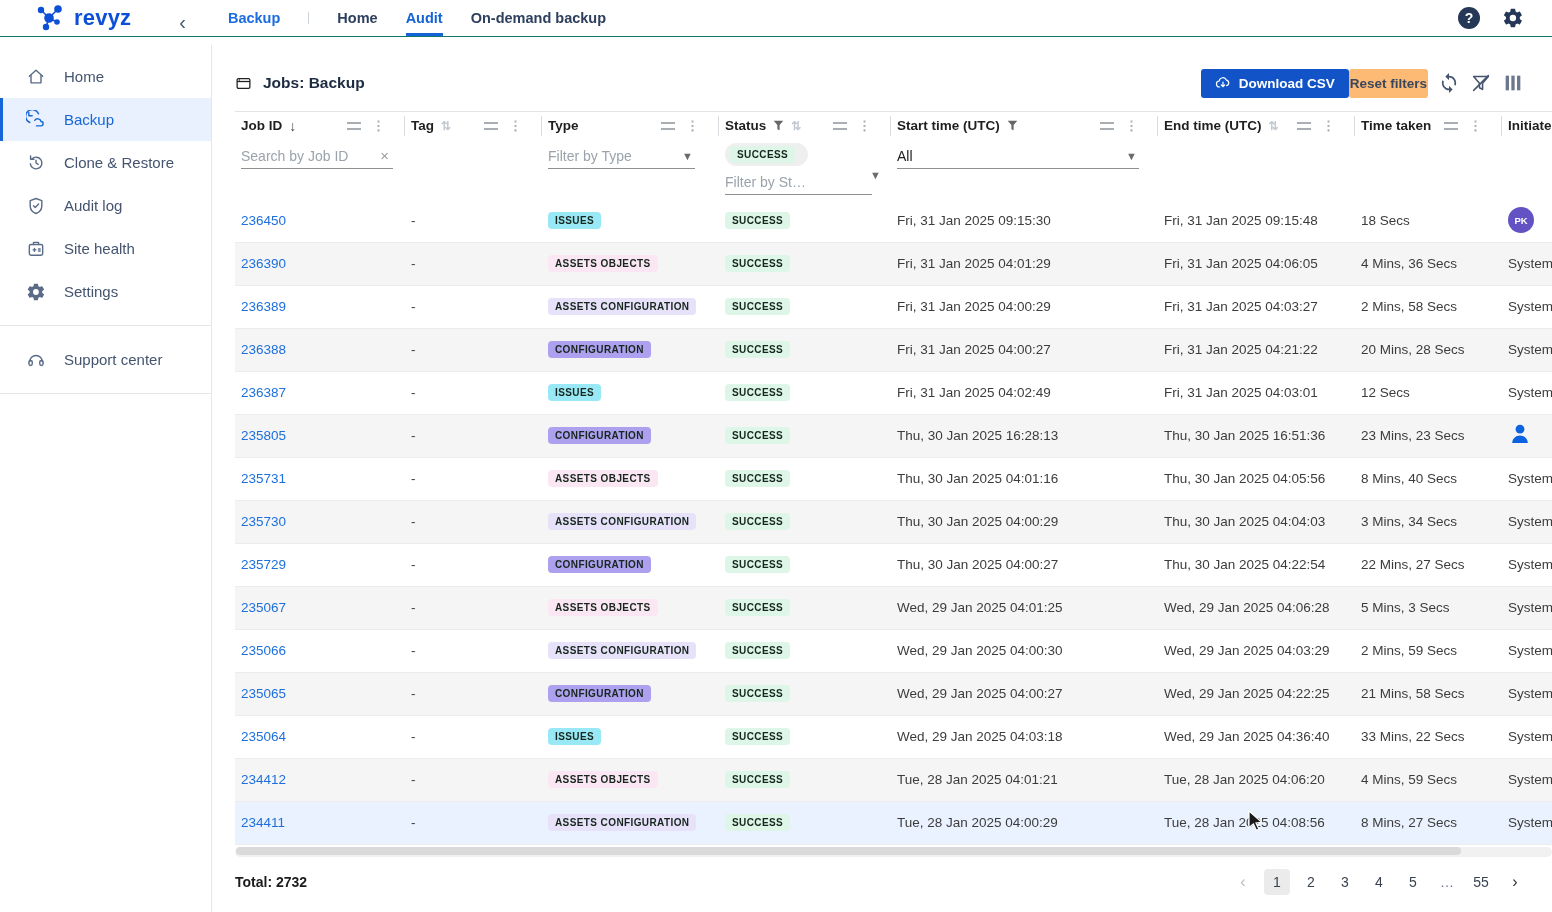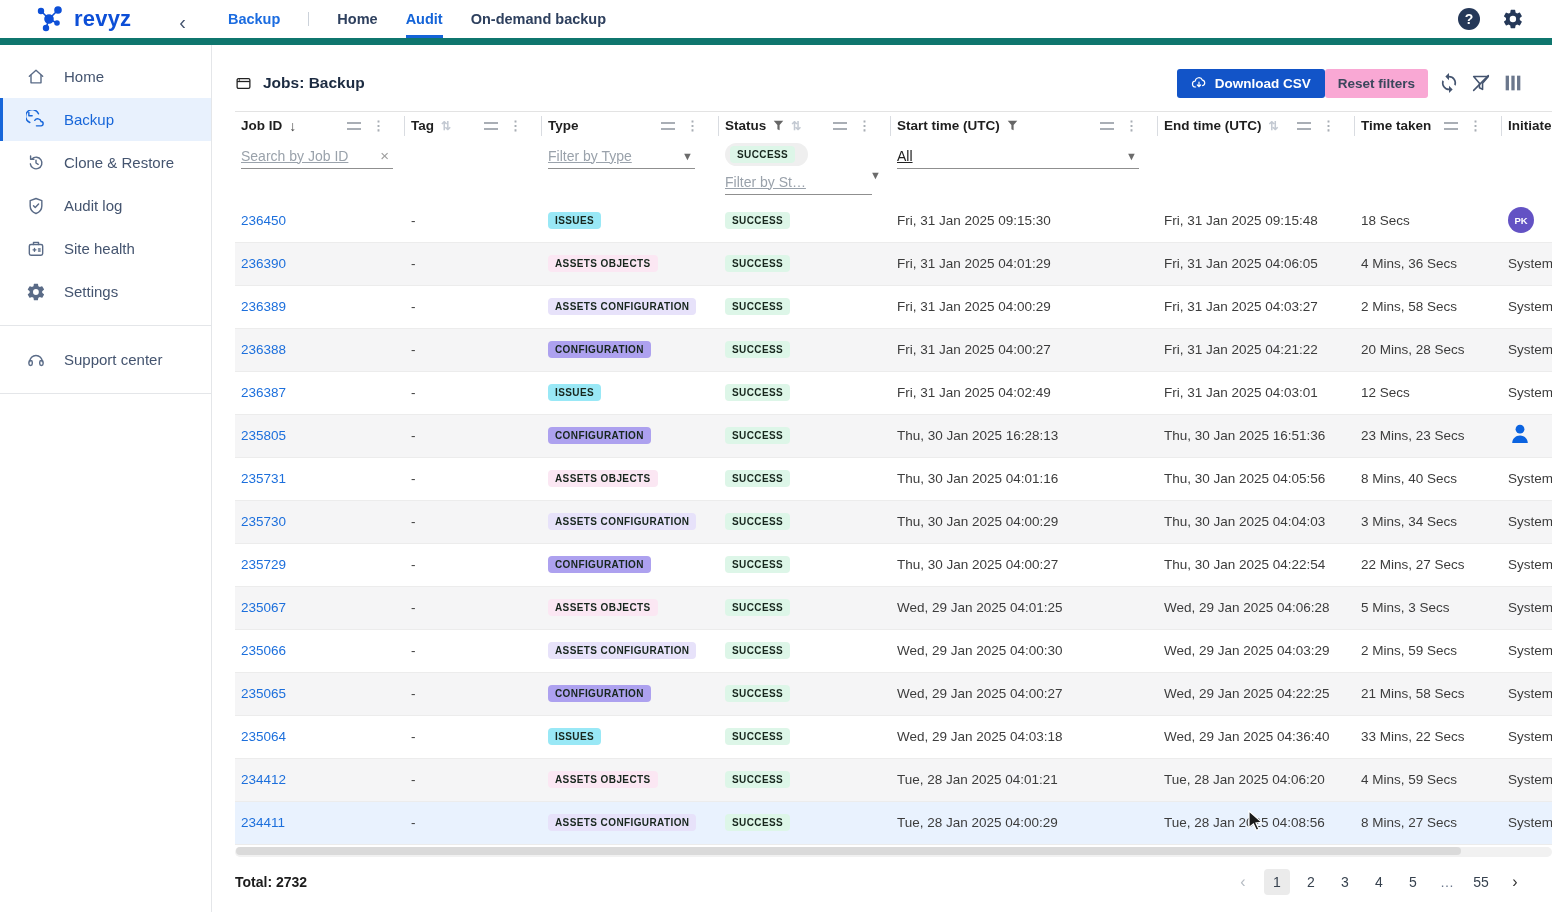--- a/index.html
+++ b/index.html
@@ -1,21 +1,21 @@
 <!DOCTYPE html>
 <html><head>
 <meta charset="utf-8">
 <style>
   * { box-sizing: border-box; margin: 0; padding: 0; }
   html, body { width: 1552px; height: 912px; overflow: hidden; background: #fff;
     font-family: "Liberation Sans", sans-serif; color: #333; }
 
   
-  .topbar { position: fixed; top: 0; left: 0; right: 0; height: 45px;
-    background: #fff; border-bottom: 7px solid #0f766e; display: flex; align-items: stretch; z-index: 10; }
+  .topbar { position: fixed; top: 0; left: 0; right: 0; height: 37px;
+    background: #fff; border-bottom: 1px solid #0f766e; display: flex; align-items: stretch; z-index: 10; }
   .brand { display: flex; align-items: center; gap: 6px; margin-left: 34px; }
   .brand-text { font-size: 22px; font-weight: 700; color: #0d4fd7; letter-spacing: .2px; }
   .collapse-btn { border: none; background: none; color: #44546f; font-size: 20px;
     margin-left: 48px; cursor: pointer; line-height: 45px; }
   .topnav { display: flex; align-items: stretch; margin-left: 42px; gap: 28px; }
   .topnav .navitem { display: flex; align-items: center; font-size: 14.5px; font-weight: 700;
     color: #2e405e; text-decoration: none; border-bottom: 3px solid transparent; padding-top: 3px; cursor: pointer; }
   .topnav .navitem.link { color: #1b6ce0; }
   .topnav .navitem.active { color: #1464d8; border-bottom-color: #1464d8; }
   .nav-divider { width: 1px; background: #ccd2da; margin: 12px 0; }
@@ -37,43 +37,43 @@
 
   
   .main { position: absolute; top: 45px; left: 212px; right: 0; bottom: 0; padding-left: 23px; }
   .toolbar { display: flex; align-items: center; margin-top: 23px; height: 30px; padding-right: 28px; }
   .title-icon { width: 17px; height: 17px; color: #222; }
   .page-title { font-size: 15.5px; font-weight: 700; color: #1c2b41; margin-left: 11px; }
   .toolbar-right { margin-left: auto; display: flex; align-items: center; gap: 0; }
   .btn-primary { background: #1254c8; color: #fff; border: none; border-radius: 3px; height: 29px;
     padding: 0 14px; font-size: 13.5px; font-weight: 700; display: flex; align-items: center; gap: 8px;
     cursor: pointer; font-family: inherit; }
-  .btn-secondary { background: #f9a8d4; color: #3b475c; border: none; border-radius: 3px; height: 29px;
-    padding: 0 13px; font-size: 13.5px; font-weight: 700; cursor: pointer; font-family: inherit; }
+  .btn-secondary { background: #fdba74; color: #3b475c; border: none; border-radius: 3px; height: 29px;
+    padding: 0 1px; font-size: 13.5px; font-weight: 700; cursor: pointer; font-family: inherit; }
   .icon-btn { border: none; background: none; color: #44546f; cursor: pointer; width: 22px; height: 22px;
     margin-left: 10px; padding: 0; }
 
   
   .table-viewport { width: 1317px; overflow: hidden; margin-top: 13px; border-top: 1px solid #e3e3e3; }
   table { border-collapse: collapse; table-layout: fixed; width: 1417px; }
   thead th { text-align: left; padding: 2px 6px; height: 27px; position: relative;
     font-size: 13.5px; color: #1f1f1f; white-space: nowrap; font-weight: 700; cursor: pointer; }
   .th-inner { display: flex; align-items: center; gap: 7px; }
   .th-tools { margin-left: auto; display: flex; align-items: center; gap: 11px; padding-right: 14px; }
   .drag-handle { width: 14px; height: 8px; border-top: 2px solid #a9aeb5; border-bottom: 2px solid #a9aeb5; cursor: grab; }
   .dots-menu { color: #a9aeb5; font-size: 13px; letter-spacing: 0; cursor: pointer; line-height: 1; }
   .col-sep { position: absolute; right: 0; top: 4px; height: 20px; width: 1px; background: #d9dce1; }
   .sort-desc { font-size: 14px; color: #4a4a4a; }
   .sort-updown { font-size: 12px; color: #c3c9d2; }
   .funnel { width: 11px; height: 11px; fill: #666; }
 
   .filter-row th { height: 60px; vertical-align: top; padding: 4px 6px; font-weight: 400; cursor: default; }
   .filter-box { display: flex; align-items: center; border-bottom: 1px solid #8f8f8f; height: 26px;
     font-size: 14px; color: #9aa2ab; cursor: text; }
-  .filter-box .grow { flex: 1; overflow: hidden; white-space: nowrap; text-decoration: underline; }
+  .filter-box .grow { flex: 1; overflow: hidden; white-space: nowrap; }
   .filter-box.w150 { width: 152px; } .filter-box.w145 { width: 147px; } .filter-box.w242 { width: 242px; }
   .clear-x { color: #9e9e9e; font-size: 15px; padding: 0 4px; cursor: pointer; }
   .dd-arrow { color: #6b6b6b; font-size: 11px; padding: 0 2px; cursor: pointer; }
   .filter-value { color: #212121; }
   .status-filter { position: relative; width: 160px; }
   .chip { display: inline-flex; align-items: center; background: #efefef; border-radius: 14px;
     padding: 3px 13px 3px 5px; margin-bottom: 3px; cursor: pointer; }
   .status-dd { position: absolute; right: 2px; top: 26px; }
 
   .badge { display: inline-block; padding: 3px 7px; border-radius: 4px; font-size: 10px; font-weight: 700;

